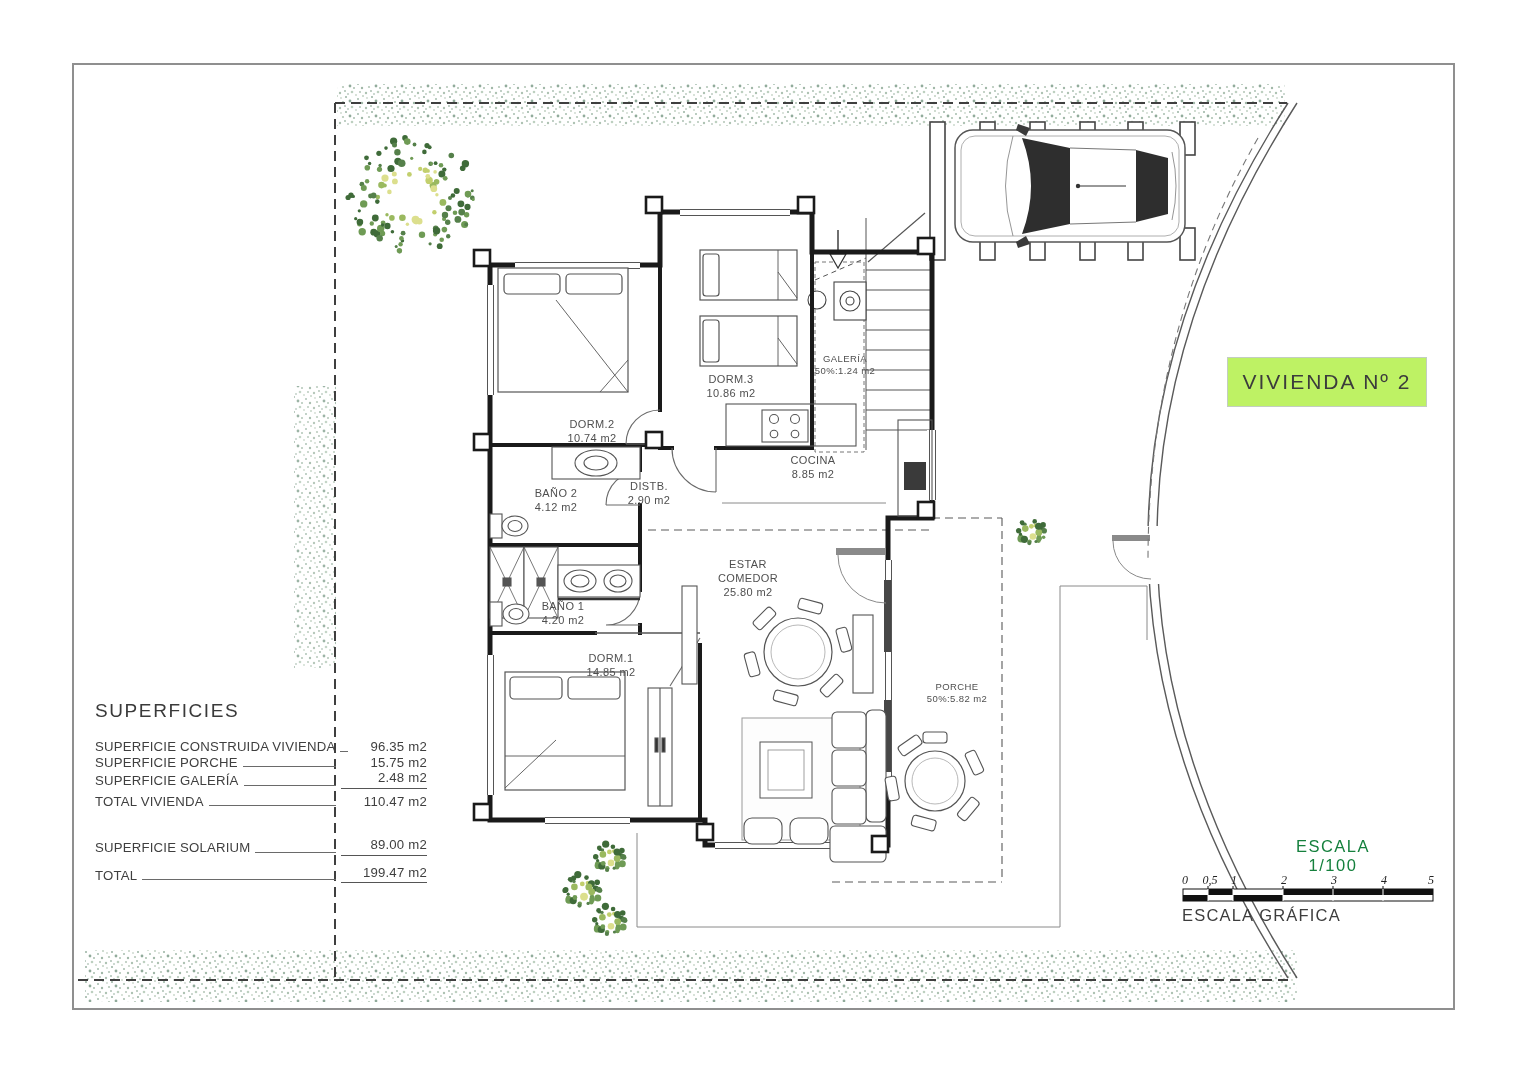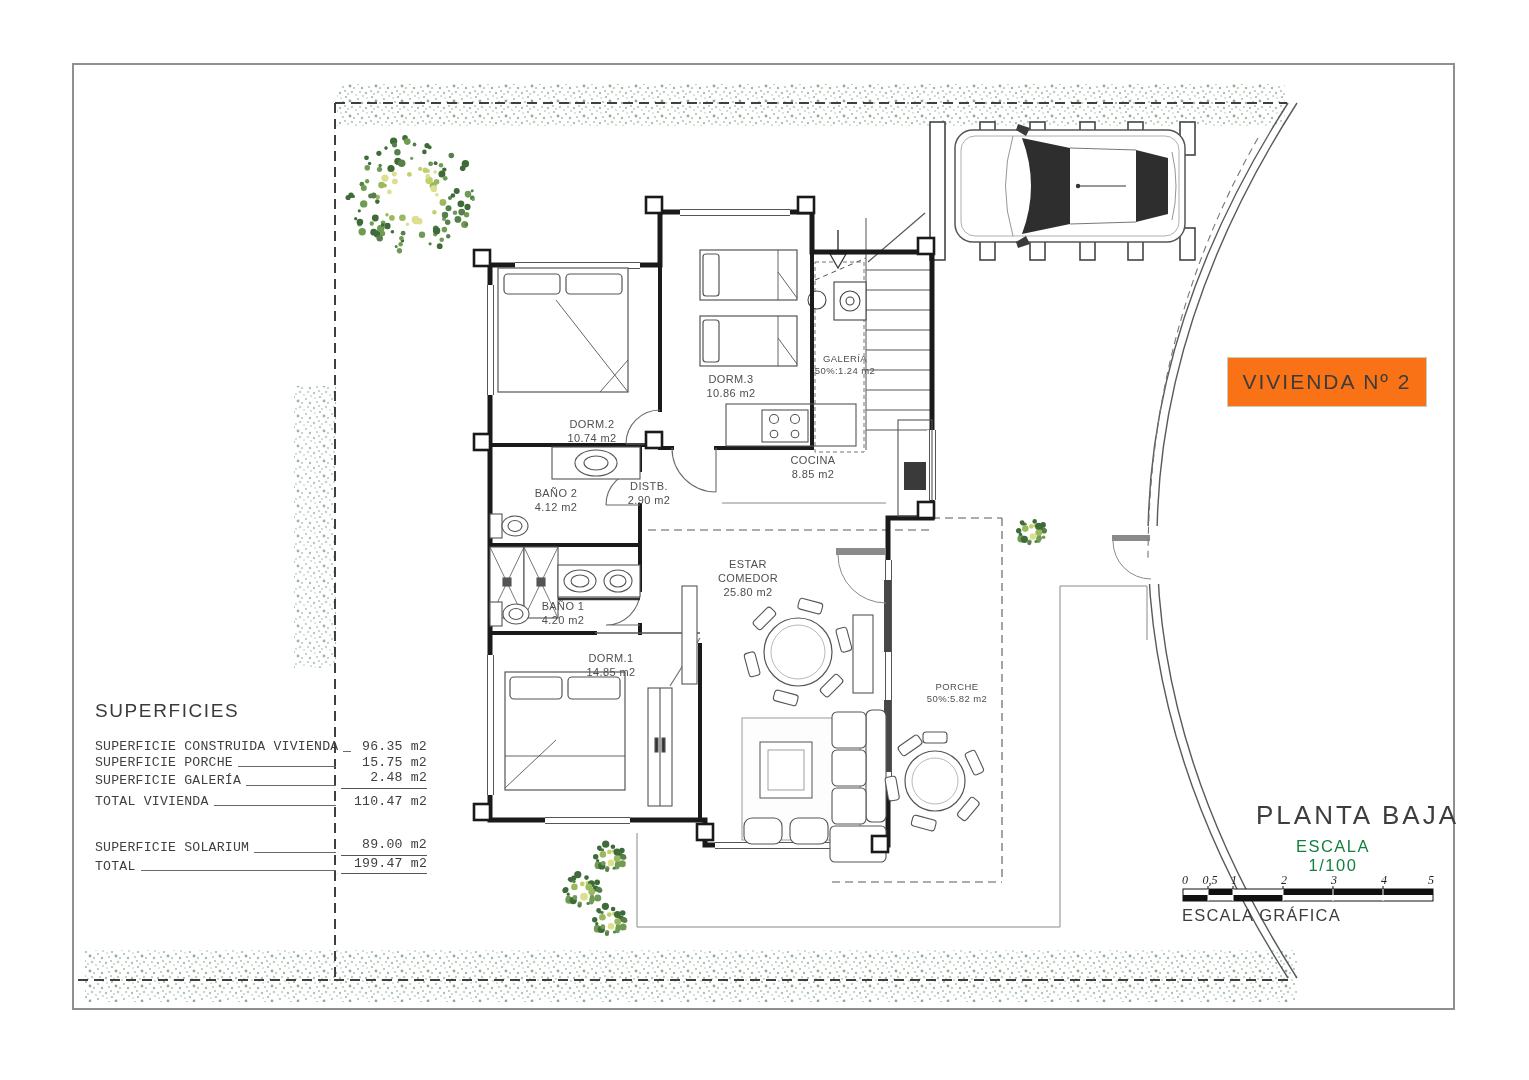--- a/index.html
+++ b/index.html
@@ -9,28 +9,28 @@
          border:2px solid #8f8f8f;box-sizing:border-box;}
   svg{position:absolute;left:0;top:0;}
   text{font-family:"Liberation Sans",sans-serif;}
   .roomlabel{fill:#4f4f4f;font-size:11px;letter-spacing:.4px;text-anchor:middle;}
   .roomlabel.small{font-size:9.5px;}
   .tick{font-family:"Liberation Serif",serif;font-style:italic;font-size:12px;fill:#222;text-anchor:middle;}
   
   #sup{position:absolute;left:95px;top:700px;width:332px;color:#3f3f3f;}
   #sup h2{margin:0 0 17px 0;font-size:19px;font-weight:normal;letter-spacing:1.6px;color:#3a3a3a;}
   .sup-row{display:flex;align-items:flex-end;font-size:13.2px;letter-spacing:.2px;
-           line-height:15.5px;white-space:nowrap;font-family:Liberation Mono, monospace;}
+           line-height:15.5px;white-space:nowrap;}
   .sup-row .lead{flex:1;border-bottom:1.2px solid #6a6a6a;margin:0 5px 3px 5px;min-width:8px;}
   .sup-row .val{width:86px;text-align:right;}
   .sup-row .val.u{border-bottom:1.2px solid #555;padding-bottom:2px;}
-  .gap12{margin-top:5px;} .gap10{margin-top:28px;} .gap8{justify-content:center;}
+  .gap12{margin-top:5px;} .gap10{margin-top:28px;} .gap8{margin-top:9px;justify-content:center;}
   
   #viv-box{position:absolute;left:1227px;top:357px;width:198px;height:48px;
-           border:1px solid #c3cec1;background:#f97316;display:flex;align-items:center;
+           border:1px solid #c3cec1;background:#bef264;display:flex;align-items:center;
            justify-content:center;font-size:21px;letter-spacing:2px;color:#3c3c3c;}
   #planta{position:absolute;left:1250px;top:800px;width:215px;text-align:center;
           font-size:26px;letter-spacing:3px;color:#3d3d3d;}
   #escala{position:absolute;left:1270px;top:837px;width:126px;text-align:center;
           font-size:16.5px;letter-spacing:1.5px;color:#15803d;}
   #escala-grafica{position:absolute;left:1182px;top:906px;font-size:16.5px;
           letter-spacing:1.2px;color:#3d3d3d;}
 </style>
 </head>
 <body>
@@ -633,16 +633,15 @@
     <div class="sup-row gap8">
       <span>TOTAL</span>
       <span class="lead"></span>
       <span class="val u">199.47 m2</span>
     </div>
   </div>
 
   <div id="viv-box">
       <span>VIVIENDA Nº 2</span>
     </div>
-  <div id="planta">PLANTA BAJA</div>
   <div id="escala">ESCALA 1/100</div>
   <div id="escala-grafica">ESCALA GRÁFICA</div>
 </div>
 
 </body></html>

